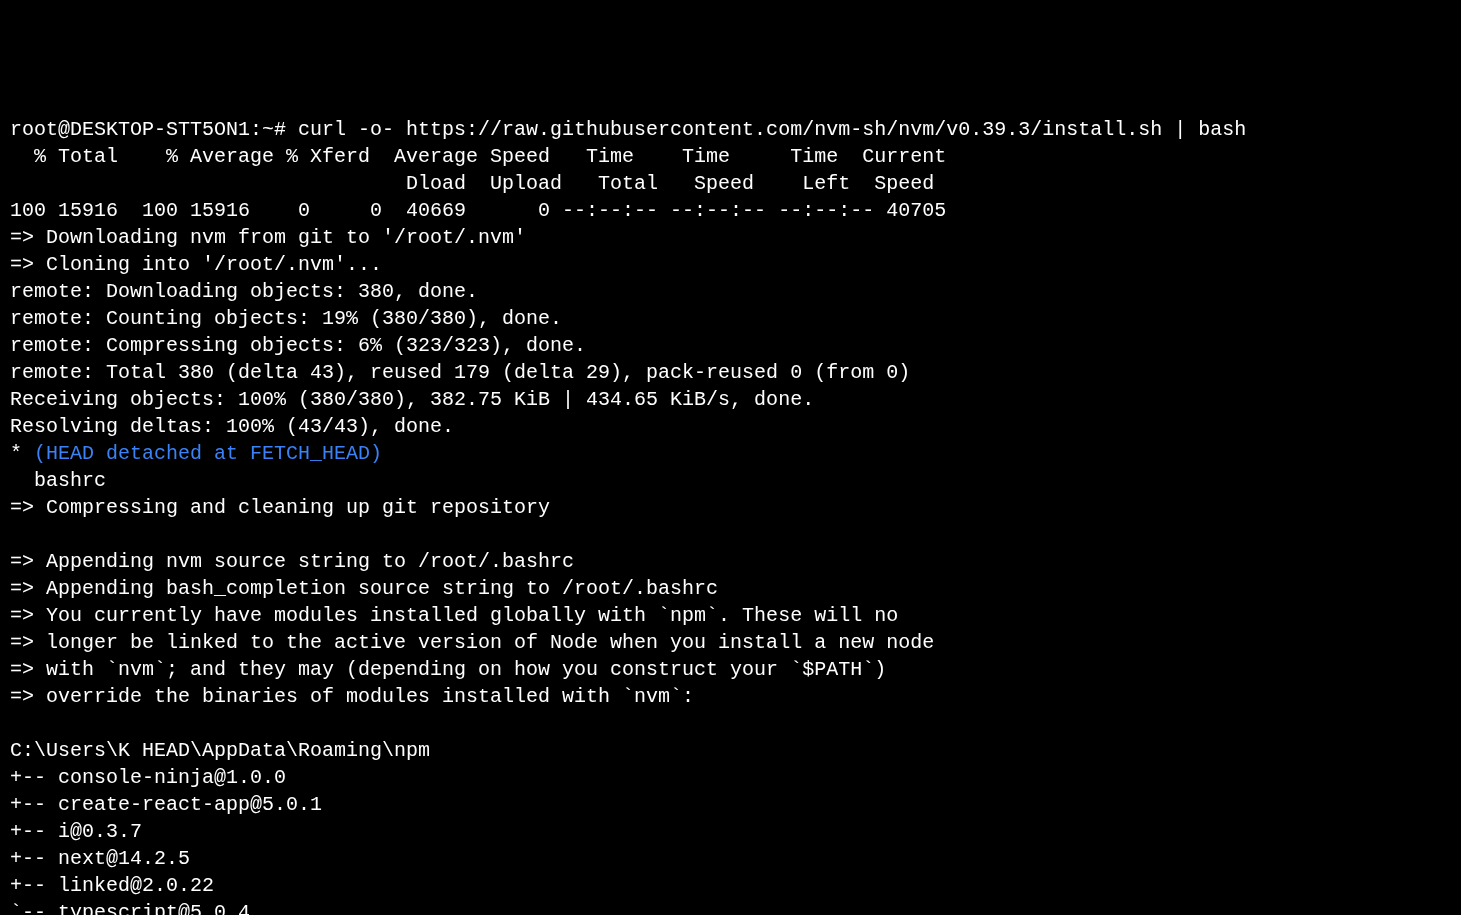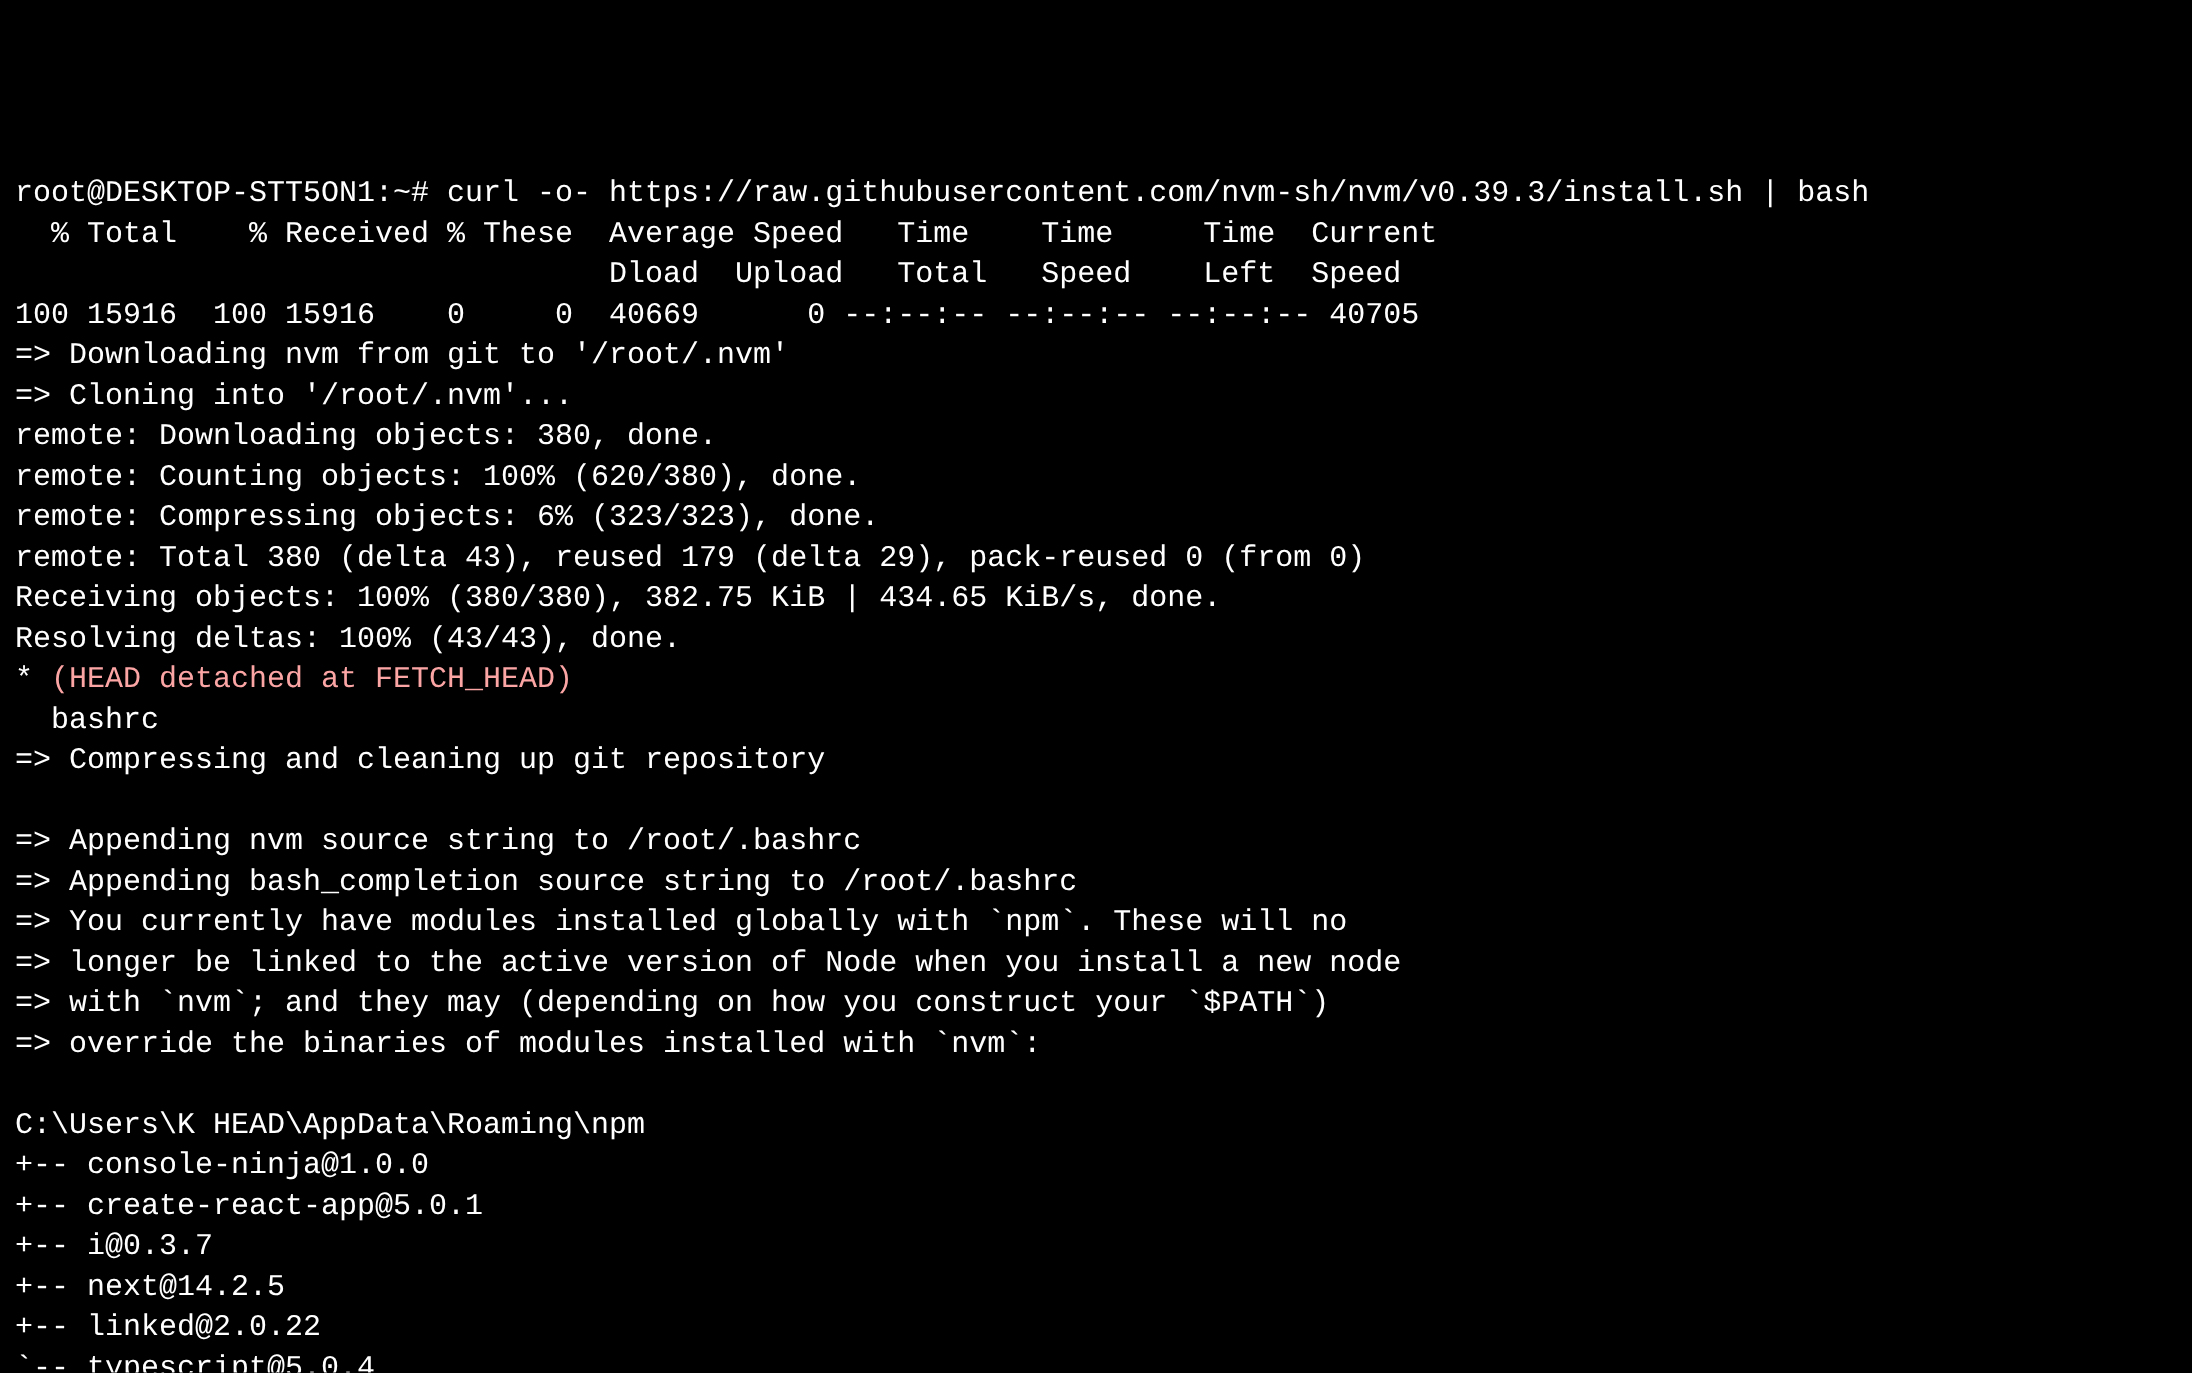--- a/index.html
+++ b/index.html
@@ -14,36 +14,36 @@
       font-size: 20px;
       line-height: 1.35;
       padding: 8px 10px;
       white-space: pre;
       width: 1461px;
       height: 915px;
       overflow: hidden;
       font-weight: 500;
     }
     .green {
-      color: #fca5a5;
+      color: #3b82f6;
     }
   </style>
 </head>
 <body>
 
 
 
 <div><span>root@DESKTOP-STT5ON1:~# </span><span>curl -o- https://raw.githubusercontent.com/nvm-sh/nvm/v0.39.3/install.sh | bash</span>
-<span>  % Total    % Received % These  Average Speed   Time    Time     Time  Current</span>
+<span>  % Total    % Average % Xferd  Average Speed   Time    Time     Time  Current</span>
 <span>                                 Dload  Upload   Total   Speed    Left  Speed</span>
 <span>100 15916  100 15916    0     0  40669      0 --:--:-- --:--:-- --:--:-- 40705</span>
 <span>=&gt; Downloading nvm from git to '/root/.nvm'</span>
 <span>=&gt; Cloning into '/root/.nvm'...</span>
 <span>remote: Downloading objects: 380, done.</span>
-<span>remote: Counting objects: 100% (620/380), done.</span>
+<span>remote: Counting objects: 19% (380/380), done.</span>
 <span>remote: Compressing objects: 6% (323/323), done.</span>
 <span>remote: Total 380 (delta 43), reused 179 (delta 29), pack-reused 0 (from 0)</span>
 <span>Receiving objects: 100% (380/380), 382.75 KiB | 434.65 KiB/s, done.</span>
 <span>Resolving deltas: 100% (43/43), done.</span>
 <span>* </span><span class="green">(HEAD detached at FETCH_HEAD)</span>
 <span>  bashrc</span>
 <span>=&gt; Compressing and cleaning up git repository</span>
 <span></span>
 <span>=&gt; Appending nvm source string to /root/.bashrc</span>
 <span>=&gt; Appending bash_completion source string to /root/.bashrc</span>

